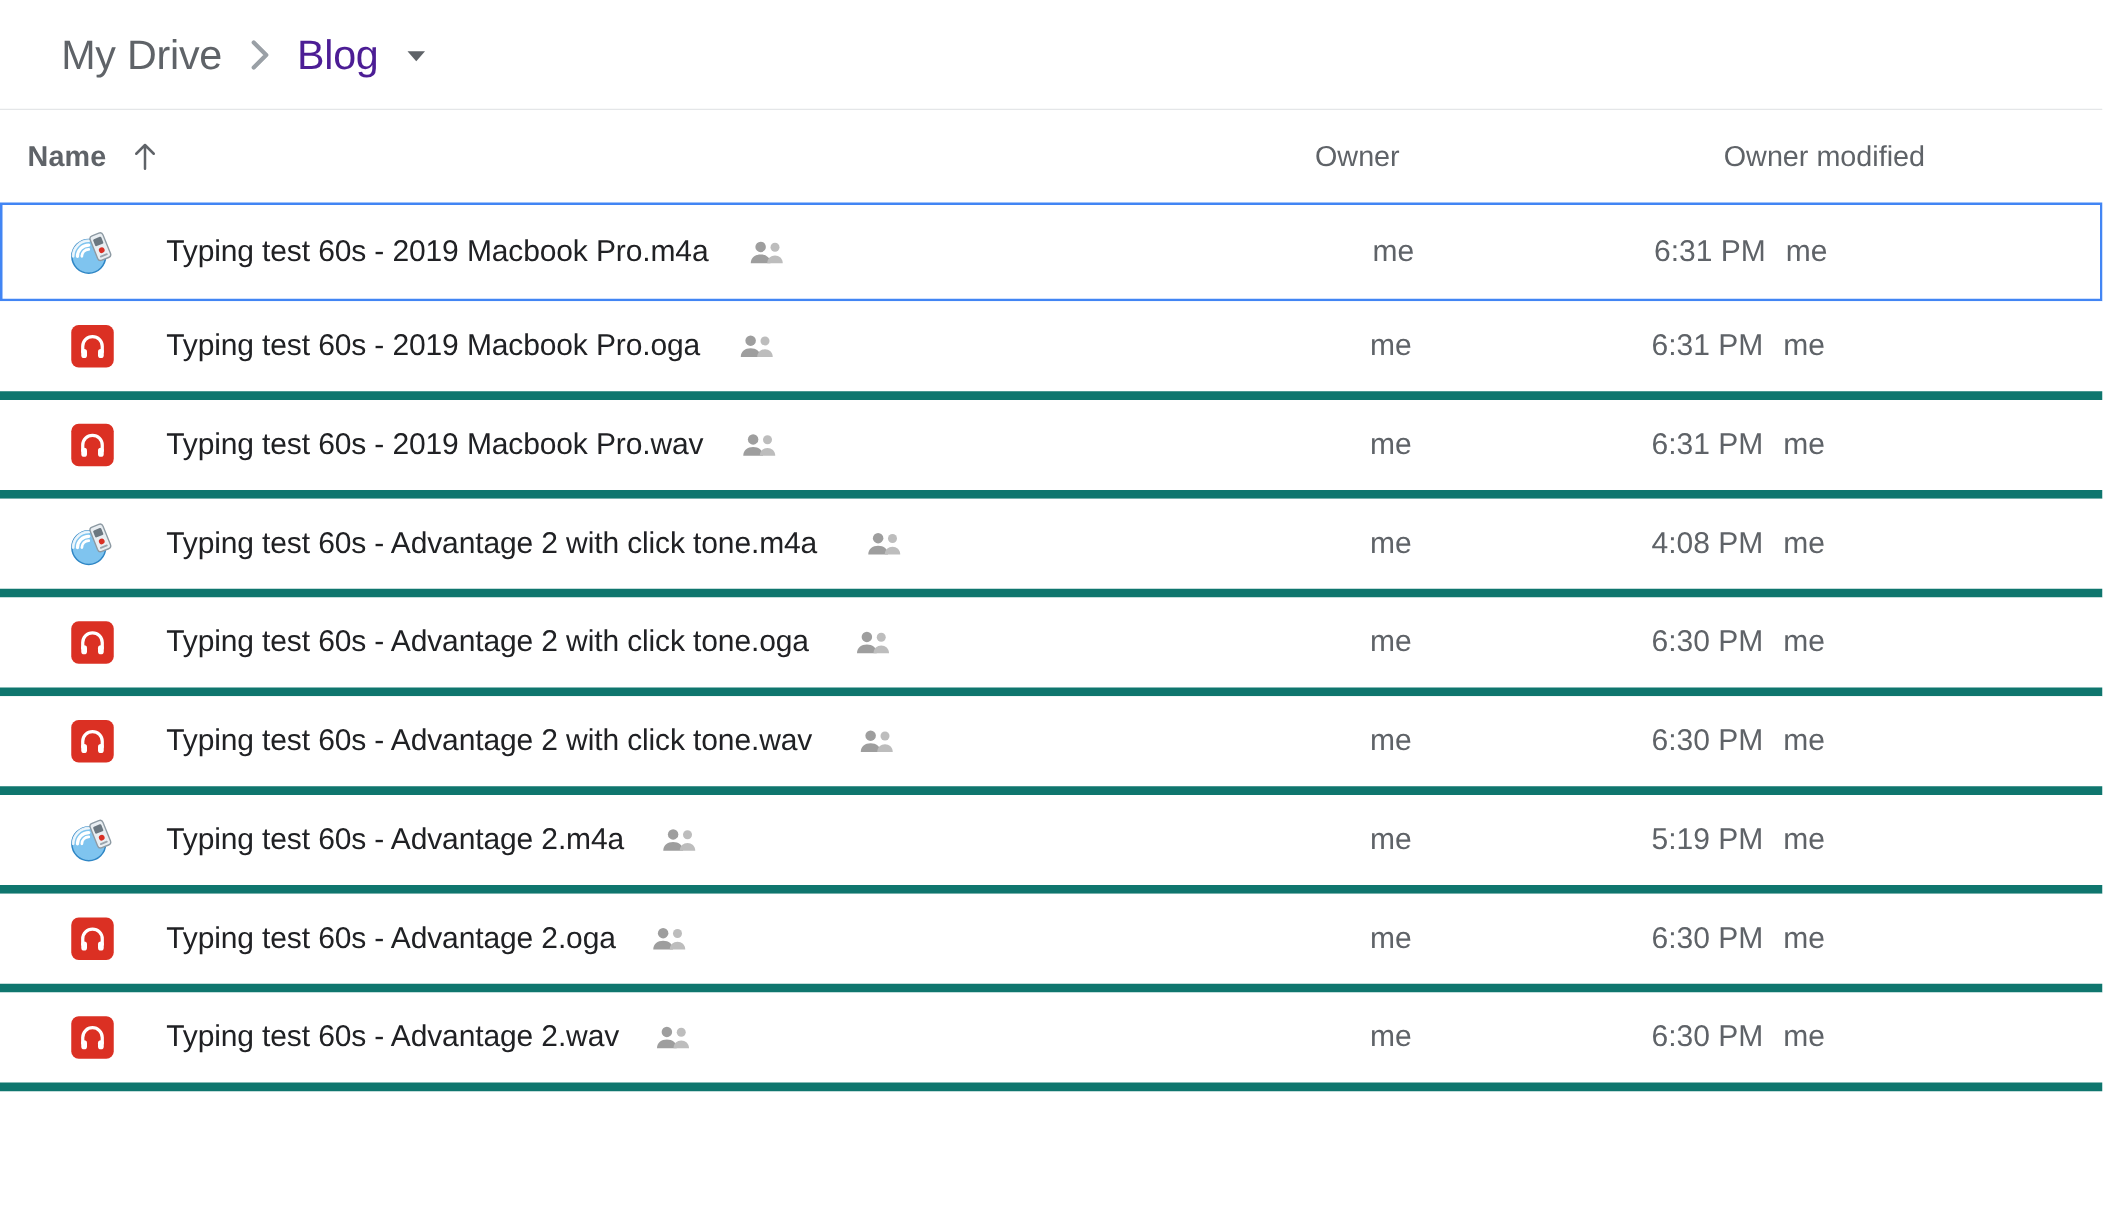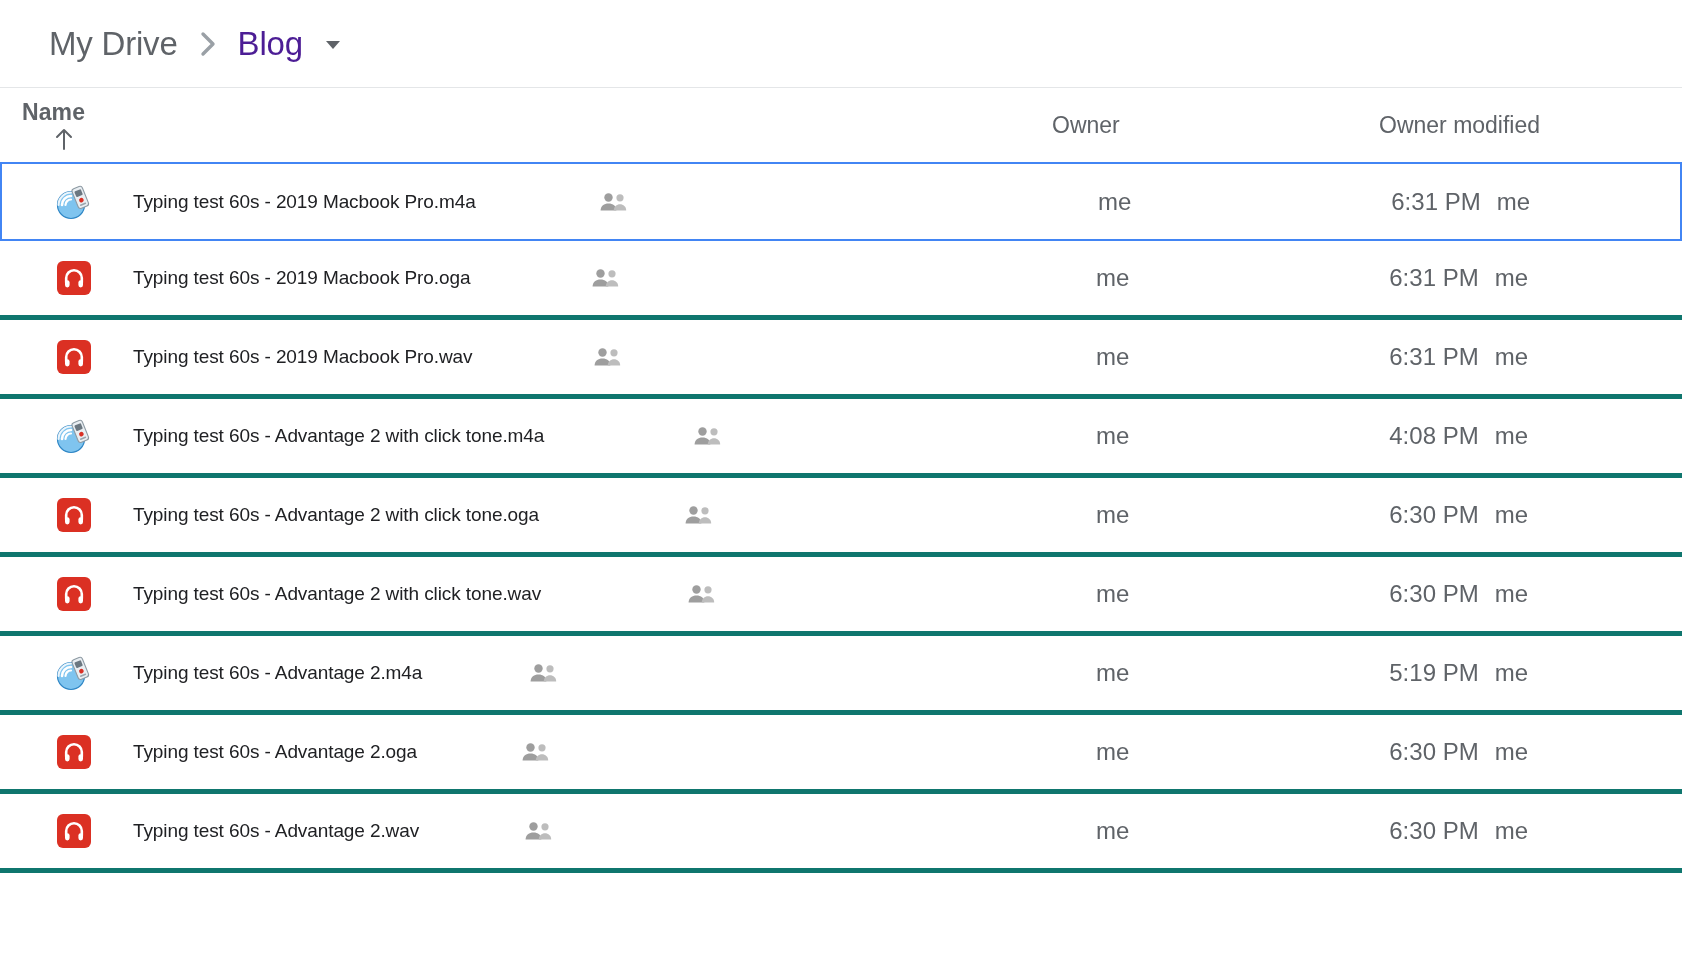--- a/index.html
+++ b/index.html
@@ -46,21 +46,20 @@
     height: 74px;
     display: flex;
     align-items: center;
     position: relative;
     width: 1682px;
   }
   .ch-name {
     position: absolute; left: 22px;
     display: flex; align-items: center;
     cursor: pointer;
-    flex-direction: column;
   }
   .ch-name-label {
     font-size: 23px; font-weight: bold; color: #5f6368;
     letter-spacing: 0.1px;
   }
   .sort-arrow { margin-left: 20px; display:flex; align-items:center; }
   .sort-arrow svg { display:block; }
   .ch-owner {
     position: absolute; left: 1052px;
     font-size: 23px; color: #5f6368;
@@ -68,21 +67,21 @@
   .ch-modified {
     position: absolute; left: 1379px;
     font-size: 23px; color: #5f6368;
   }
 
   
   .rows { width: 1682px; }
   .row {
     height: 79px;
     position: relative;
-    border-bottom: 5px solid #0f766e;
+    border-bottom: 7px solid #0f766e;
     display: flex;
     align-items: center;
     cursor: pointer;
     background: #fff;
   }
   .row.selected {
     border: 2px solid #4285f4;
     border-bottom: 2px solid #4285f4;
     height: 79px;
   }
@@ -103,42 +102,42 @@
   }
   .icon-audio svg { display:block; }
 
   
   .icon-qt { width: 36px; height: 36px; position: relative; }
   .icon-qt svg { display:block; }
 
   .row-name {
     position: absolute;
     left: 133px;
-    font-size: 19px;
+    font-size: 24px;
     color: #202124;
     letter-spacing: -0.1px;
     white-space: nowrap;
   }
   .row.selected .row-name { left: 131px; }
 
   .share-icon {
     position: absolute;
     display: flex; align-items: center;
   }
   .share-icon svg { display:block; }
 
   .row-owner {
     position: absolute;
     left: 1096px;
     font-size: 24px;
     color: #5f6368;
   }
   .row-modified {
     position: absolute;
-    left: 1308px;
+    left: 1240px;
     width: 220px;
     text-align: right;
     font-size: 24px;
     color: #5f6368;
     white-space: nowrap;
   }
   .row-modified .mod-by { margin-left: 16px; }
 </style>
 </head>
 <body>

